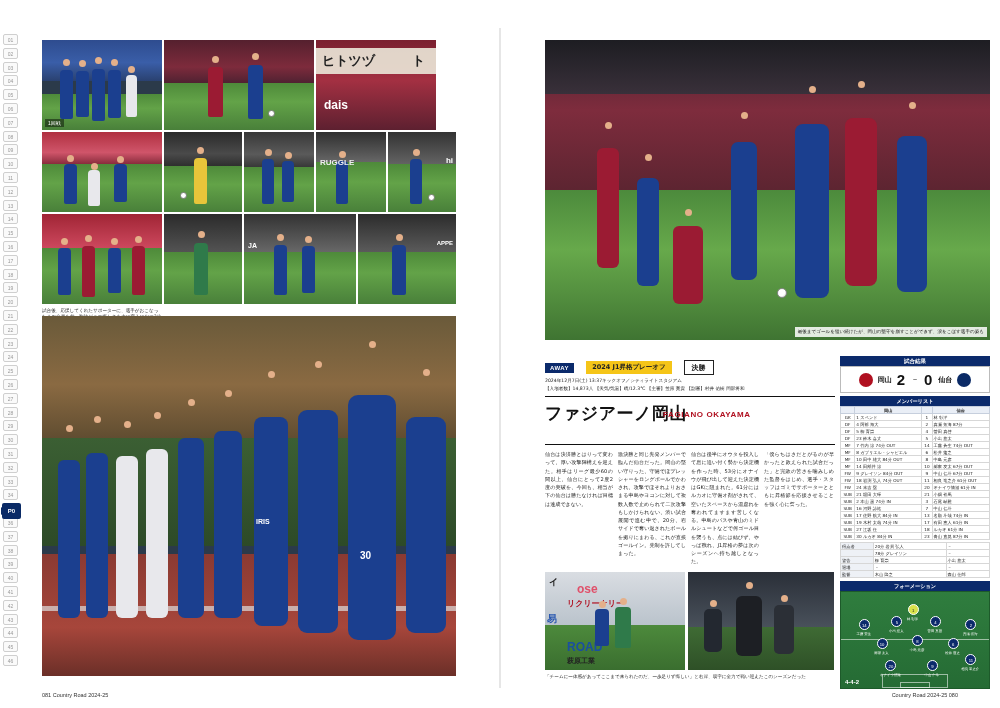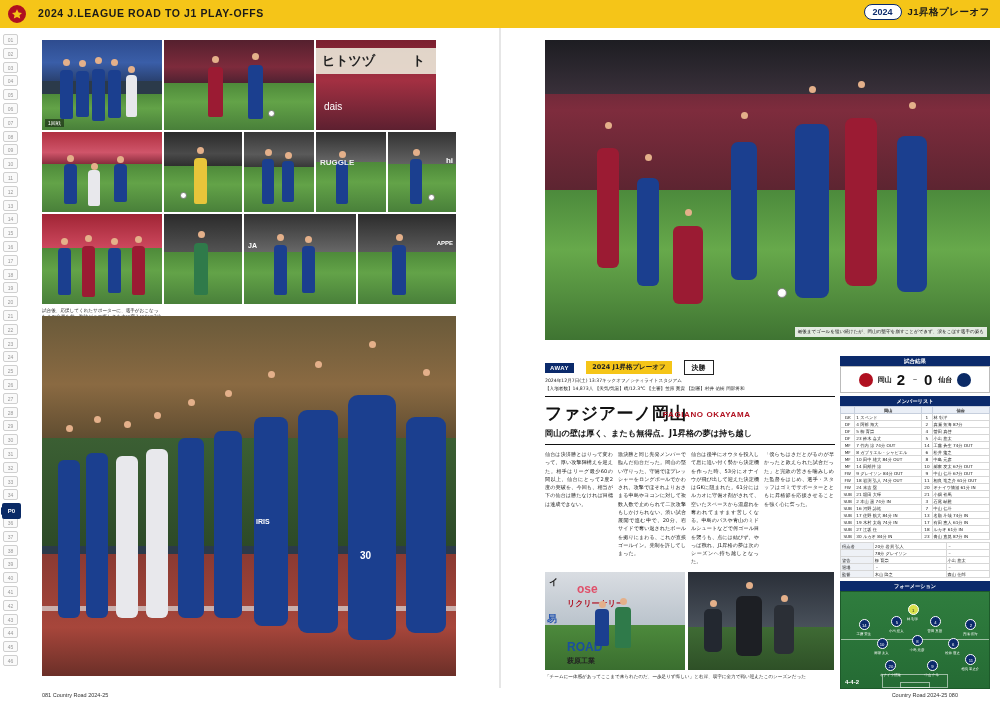--- a/index.html
+++ b/index.html
@@ -148,33 +148,20 @@
 
   
   .cap-strip{ position:absolute; font-size:4.6px; color:#222; line-height:1.4; }
   .gutter{ position:absolute; left:499px; top:28px; width:2px; height:660px; background:#e6e6e6; }
 </style>
 </head>
 <body>
 
 <div class="page">
 
-  <div class="header-band">
-    <div class="hdr-logo">
-      <svg width="14" height="14" viewBox="0 0 14 14">
-        <circle cx="7" cy="7" r="6.5" fill="#b01020"></circle>
-        <path d="M7 2.2 L8.6 5.4 L12 5.9 L9.5 8.2 L10.2 11.6 L7 10 L3.8 11.6 L4.5 8.2 L2 5.9 L5.4 5.4 Z" fill="#f5c518"></path>
-      </svg>
-    </div>
-    <div class="hdr-title">2024 J.LEAGUE ROAD TO J1 PLAY-OFFS</div>
-    <div class="hdr-right">
-      <span class="hdr-year">2024</span>
-      <span class="hdr-sub">J1昇格プレーオフ</span>
-    </div>
-  </div>
 
   <div class="spine" id="spine">
       <div class="tick" style="top: 6px;">01</div>
       <div class="tick" style="top: 19.8px;">02</div>
       <div class="tick" style="top: 33.6px;">03</div>
       <div class="tick" style="top: 47.4px;">04</div>
       <div class="tick" style="top: 61.2px;">05</div>
       <div class="tick" style="top: 75px;">06</div>
       <div class="tick" style="top: 88.8px;">07</div>
       <div class="tick" style="top: 102.6px;">08</div>
@@ -238,21 +225,21 @@
     <div class="turf" style="height:52%"></div>
     <div class="pl red" style="left:44px;bottom:14%;height:56%;width:15px"></div>
     <div class="pl blue" style="left:84px;bottom:12%;height:60%;width:15px"></div>
     <div class="ball" style="left:104px;bottom:14%"></div>
   </div>
   <div class="photo" style="left:316px;top:40px;width:120px;height:90px;">
     <div class="stand-blue" style="height:100%;background:linear-gradient(180deg,#7a2030 0%,#a33042 45%,#5d2030 100%)"></div>
     <div style="position:absolute;left:0;top:8px;width:100%;height:26px;background:#e9e4d6;opacity:.92"></div>
     <div style="position:absolute;left:6px;top:12px;font-size:13px;font-weight:bold;color:#222">ヒトツヅ</div>
     <div style="position:absolute;left:96px;top:12px;font-size:13px;font-weight:bold;color:#222">ト</div>
-    <div style="position:absolute;left:8px;bottom:18px;font-size:10px;font-weight:normal;color:#fff">dais</div>
+    <div style="position:absolute;left:8px;bottom:18px;font-size:12px;font-weight:bold;color:#fff">dais</div>
   </div>
 
   <div class="photo" style="left:42px;top:132px;width:120px;height:80px;">
     <div class="crowd" style="height:42%;background:linear-gradient(180deg,#b03040 0%,#d0556a 60%,#7d2535 100%)"></div>
     <div class="turf" style="height:60%"></div>
     <div class="pl blue" style="left:22px;bottom:10%;height:50%;width:13px"></div>
     <div class="pl white" style="left:46px;bottom:8%;height:44%;width:12px"></div>
     <div class="pl blue" style="left:72px;bottom:12%;height:48%;width:13px"></div>
   </div>
   <div class="photo" style="left:164px;top:132px;width:78px;height:80px;">
@@ -355,21 +342,20 @@
   </div>
 
   <div class="meta-line jp" style="left:545px;top:378px;width:290px;">2024年12月7日(土) 13:37キックオフ／シティライトスタジアム</div>
   <div class="meta-line jp" style="left:545px;top:386px;width:290px;">【入場者数】14,873人  【天気/気温】晴/12.3℃  【主審】笠原 寛貴  【副審】村井 佑樹  岡部将和</div>
 
   <div class="rule" style="left:545px;top:396px;width:290px;"></div>
 
   <div class="club-name jp" style="left:545px;top:402px;">ファジアーノ岡山</div>
   <div class="club-en" style="left:663px;top:410px;">FAGIANO OKAYAMA</div>
 
-  <div class="lede jp" style="left:545px;top:428px;width:292px;">岡山の壁は厚く、またも無得点。J1昇格の夢は持ち越し</div>
 
   <div class="rule" style="left:545px;top:444px;width:290px;"></div>
 
   <div class="body-col jp" style="left:545px;top:450px;width:68px;height:105px;">仙台は決済勝とはりって変わって、厚い攻撃陣構えを迎えた。相手はリーグ最少60の間以上、仙台にとって2度2度の突破を、今回も、相当が下の仙台は勝たなければ目標は達成できない。</div>
   <div class="body-col jp" style="left:618px;top:450px;width:68px;height:115px;">激決勝と同じ先発メンバーで臨んだ仙台だった。岡山の堅い守りった、守備でほプレッシャーをロングボールでかわされ、攻撃でほそれよりおさまる中島やヨコンに対して複数人数で止められて二次攻撃もしかけられない、渋い試合展開で進む中で、20分、右サイドで奪い返されたボールを拠りにまわる、これが直接ゴールイン。先制を許してしまった。</div>
   <div class="body-col jp" style="left:691px;top:450px;width:68px;height:115px;">仙台は後半にオウタを投入して息に追い付く勢から決定機を作った時、53分にオナイウが飛び出して迎えた決定機はGKに阻まれた。61分にはルカオに守備オ剤がされて、空いたスペースから温虚れを奪われてますます苦しくなる。中島のパスや青山のミドルシュートなどで何ゴール目を襲うも、点には結びず、やっぱ残れ、J1昇格の夢は次のシーズンへ持ち越しとなった。</div>
   <div class="body-col jp" style="left:764px;top:450px;width:70px;height:60px;">「僕らちはさだとがるのが早かったと敗えられた試合だった」と完敗の苦さを噛みしめた監督をはじめ、選手・スタッフはゴミでサポーターとともに昇格節を応援させることを強く心に誓った。</div>
 
   <div class="photo" style="left:545px;top:572px;width:140px;height:98px;">
     <div style="position:absolute;left:0;top:0;width:100%;height:56%;background:linear-gradient(180deg,#d9dde2,#b9c2cb)"></div>

